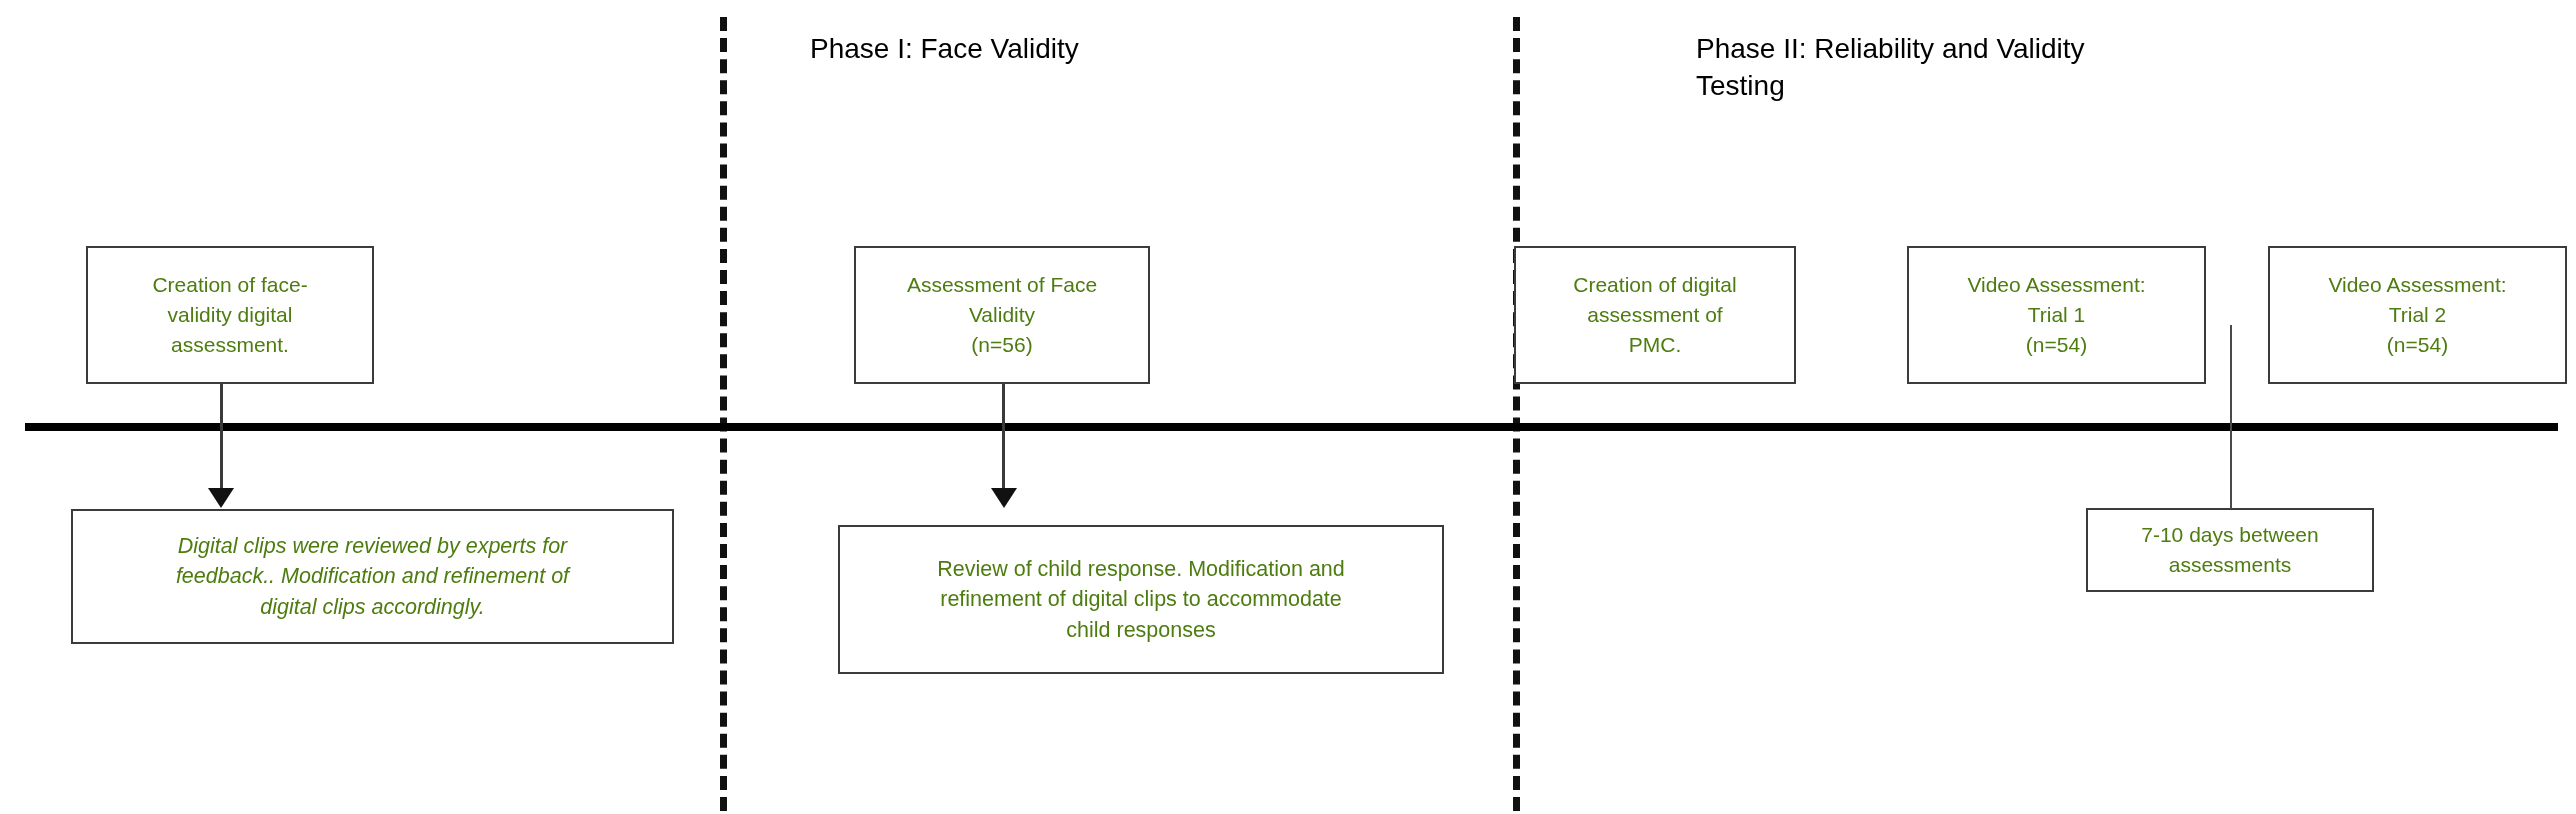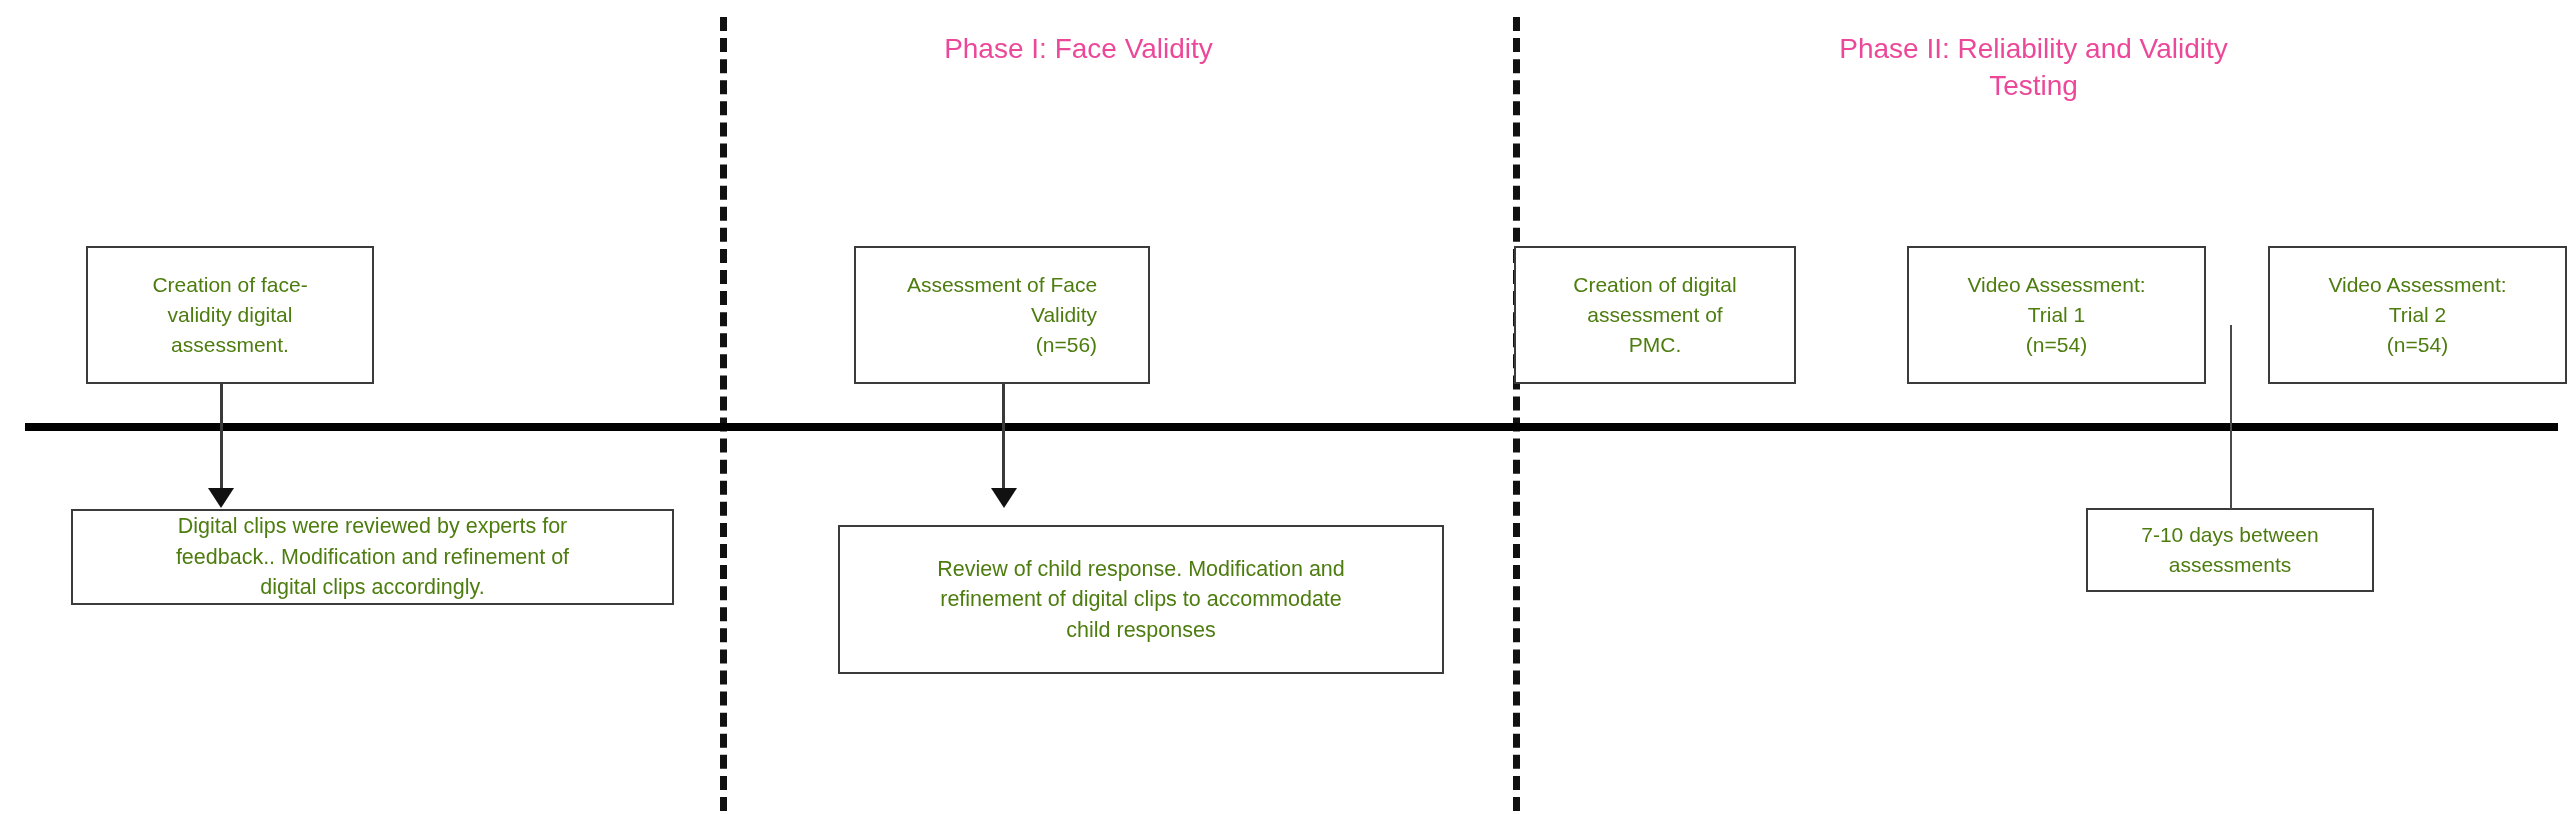--- a/index.html
+++ b/index.html
@@ -29,24 +29,24 @@
   
   .phase-divider {
     position: absolute;
     width: 0;
     border-left: 7px dashed #111111;
   }
 
   
   .phase-heading {
     position: absolute;
-    text-align: center;
+    text-align: left;
     font-size: 28px;
     line-height: 1.32;
-    color: #ec4899;
+    color: #000000;
     font-family: "Liberation Sans", sans-serif;
     white-space: pre-line;
   }
 
   
   .node-box {
     position: absolute;
     box-sizing: border-box;
     border: 2.3px solid #3b3b3b;
     background: #ffffff;
@@ -97,37 +97,37 @@
   <div class="phase-divider" style="left:720px; top:17px; height:794px;"></div>
 
   <div class="phase-divider" style="left:1513px; top:17px; height:794px;"></div>
 
   <div class="timeline-axis" style="left:24.6px; top:423px; width:2533px; height:8.4px;"></div>
 
   <div class="node-box" style="left:86px; top:246px; width:288px; height:138px;">Creation of face-
 validity digital
 assessment.</div>
 
-  <div class="node-box" style="left:854px; top:246px; width:296px; height:138px;text-align:right;">Assessment of Face
+  <div class="node-box" style="left:854px; top:246px; width:296px; height:138px;">Assessment of Face
 Validity
 (n=56)</div>
 
   <div class="node-box" style="left:1514px; top:246px; width:282px; height:138px;">Creation of digital
 assessment of
 PMC.</div>
 
   <div class="node-box" style="left:1907px; top:246px; width:299px; height:138px;">Video Assessment:
 Trial 1
 (n=54)</div>
 
   <div class="node-box" style="left:2268px; top:246px; width:299px; height:138px;">Video Assessment:
 Trial 2
 (n=54)</div>
 
-  <div class="node-box wide" style="left:71px; top:509px; width:603px; height:96px;">Digital clips were reviewed by experts for
+  <div class="node-box wide" style="left:71px; top:509px; width:603px; height:135px;font-style:italic;">Digital clips were reviewed by experts for
 feedback.. Modification and refinement of
 digital clips accordingly.</div>
 
   <div class="node-box wide" style="left:838px; top:525px; width:606px; height:149px;">Review of child response. Modification and
 refinement of digital clips to accommodate
 child responses</div>
 
   <div class="node-box" style="left:2086px; top:508px; width:288px; height:84px;">7-10 days between
 assessments</div>
 

